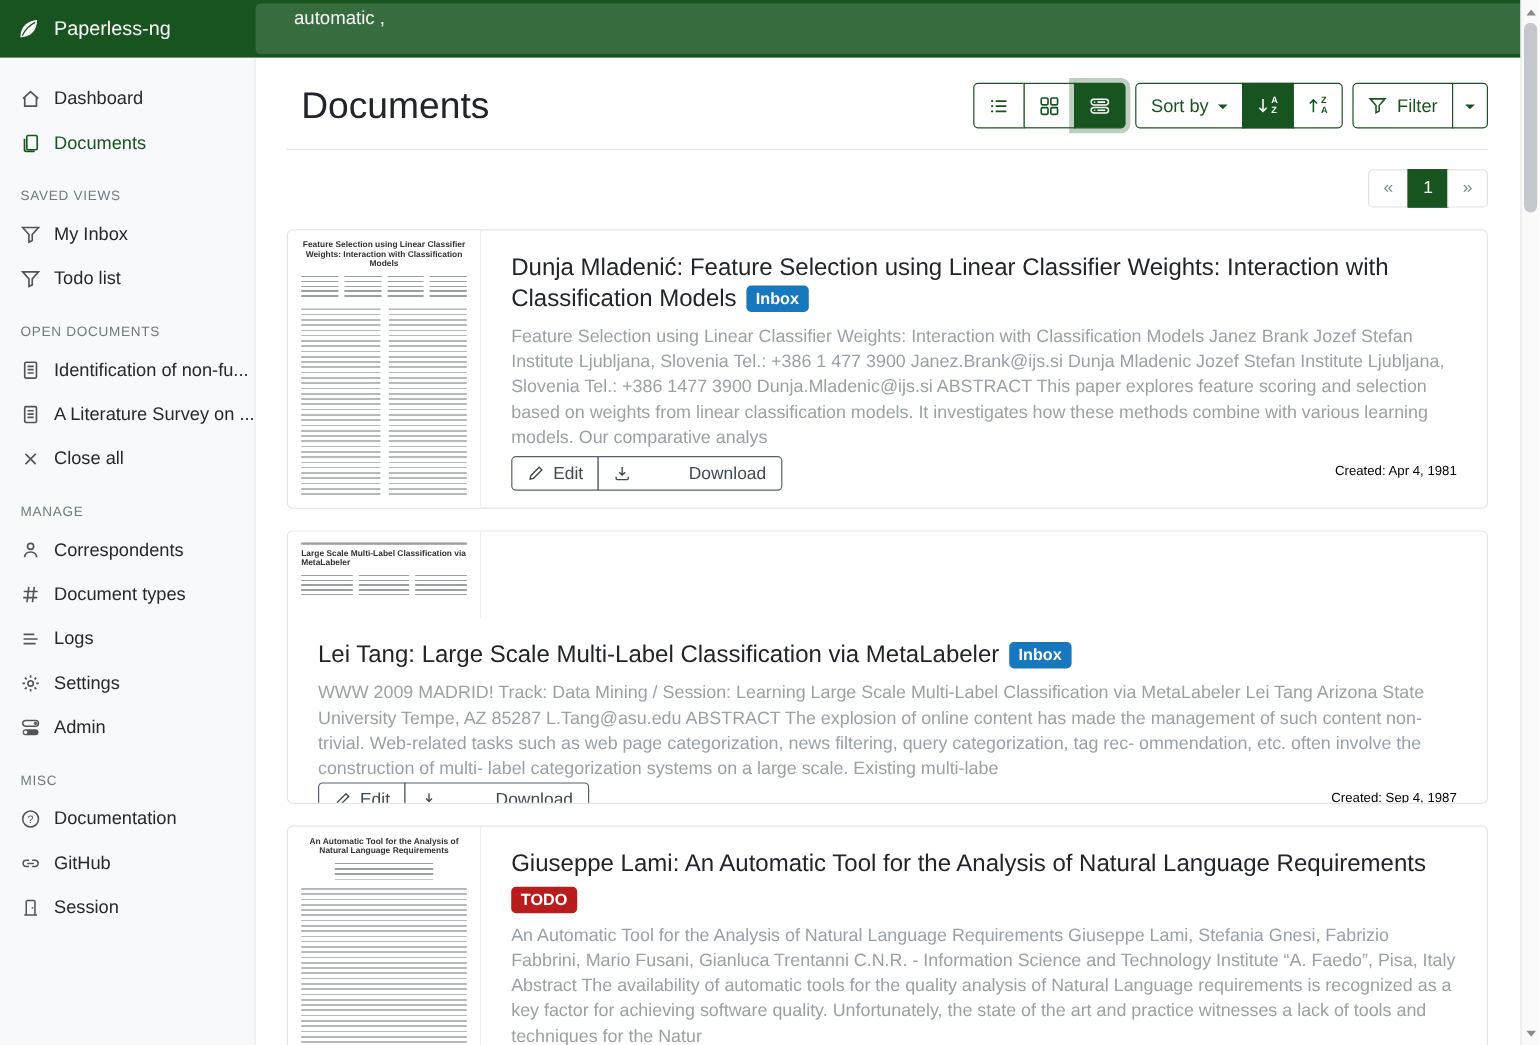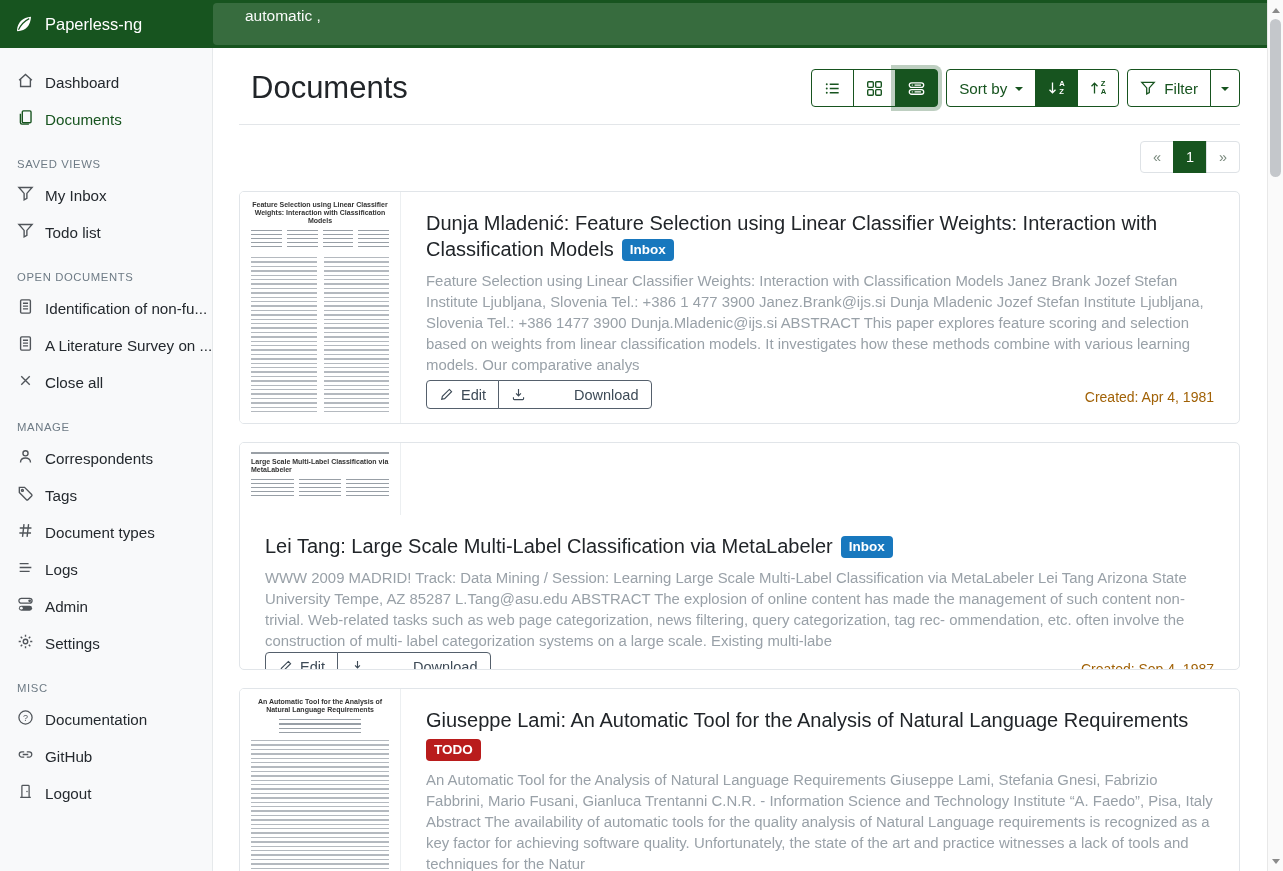--- a/index.html
+++ b/index.html
@@ -29,21 +29,21 @@
     font-family: "Liberation Sans", sans-serif;
   }
 
   
   .sidebar {
     position: absolute; left: 0; top: 48px; bottom: 0; width: 213px;
     background: #f8f9fa; border-right: 1px solid #e6e9eb;
     padding-top: 16px; overflow: hidden;
   }
   .side-item {
-    display: flex; align-items: flex-start; gap: 11px;
+    display: flex; align-items: center; gap: 11px;
     padding: 8px 10px 8px 17px; font-size: 15.2px; color: #24292e;
     cursor: pointer; white-space: nowrap; line-height: 21px;
   }
   .side-item .ic { color: #50555a; flex: none; }
   .side-item.active, .side-item.active .ic { color: #17541f; }
   .side-header {
     font-size: 11.3px; color: #6e7b85; letter-spacing: .6px;
     padding: 7px 17px; margin-top: 13px; font-weight: 400;
   }
 
@@ -102,30 +102,30 @@
   .card-body { flex: 1; min-width: 0; padding: 18px 25px 14px; display: flex; flex-direction: column; }
   .doc-title { font-size: 20px; line-height: 26px; color: #212529; font-weight: 400; cursor: pointer; }
   .badge {
     display: inline-block; font-size: 13.5px; font-weight: 700; color: #fff;
     border-radius: 4px; padding: 3px 8px 4px; line-height: 15px; cursor: pointer; vertical-align: 2px;
   }
   .badge-inbox { background: #1878be; margin-left: 8px; }
   .badge-todo  { background: #b91c1c; }
   .badge-row { margin-top: 6px; }
   .excerpt { margin-top: 9px; font-size: 14.9px; line-height: 21px; color: #99a1a8; overflow: hidden; }
-  .card-footer { margin-top: auto; display: flex; align-items: flex-end; justify-content: space-between; }
+  .card-footer { margin-top: auto; display: flex; align-items: center; justify-content: space-between; }
   .btn2 {
     height: 29px; border: 1px solid #55606c; background: #fff; color: #3d4a56;
     display: inline-flex; align-items: center; gap: 7px; font-size: 14.5px;
     padding: 0 12px; cursor: pointer;
   }
   .btn-group .btn2 + .btn2 { margin-left: -1px; gap: 48px; }
   .btn-group .btn2:first-child { border-radius: 4px 0 0 4px; }
   .btn-group .btn2:last-child { border-radius: 0 4px 4px 0; }
-  .created { font-size: 14px; color: #a16207; padding-bottom: 4px; }
+  .created { font-size: 11px; color: #000000; padding-bottom: 4px; }
 
   
   .scrollbar {
     position: absolute; right: 0; top: 0; bottom: 0; width: 16px;
     background: #fafafa; border-left: 1px solid #e8e8e8; z-index: 30;
   }
   .sb-arrow { position: absolute; left: 0; width: 100%; height: 16px; display: flex; align-items: center; justify-content: center; cursor: pointer; }
   .sb-up { top: 2px; } .sb-down { bottom: 2px; }
   .tri-up { width: 0; height: 0; border: 4px solid transparent; border-bottom: 5px solid #8a8a8a; border-top: 0; }
   .tri-down { width: 0; height: 0; border: 4px solid transparent; border-top: 5px solid #8a8a8a; border-bottom: 0; }
@@ -218,62 +218,53 @@
       <svg width="17" height="17" viewBox="0 0 16 16" stroke="currentColor" fill="none" stroke-width="1.3">
         <circle cx="8" cy="5" r="2.4"></circle>
         <path d="M3.3 13.6 c0-2.7 2.1-4.2 4.7-4.2 s4.7 1.5 4.7 4.2"></path>
       </svg>
     </span>
     <span>Correspondents</span>
   </div>
   <div class="side-item">
     <span class="ic">
       <svg width="17" height="17" viewBox="0 0 16 16" stroke="currentColor" fill="none" stroke-width="1.3">
-        <path d="M2.2 2.2 h4.9 l6.7 6.7 a1 1 0 0 1 0 1.4 l-3.5 3.5 a1 1 0 0 1 -1.4 0 L2.2 7.1 Z"></path>
-        <circle cx="5.1" cy="5.1" r="0.9"></circle>
-      </svg>
-    </span>
-    <span>Tags</span>
-  </div>
-  <div class="side-item">
-    <span class="ic">
-      <svg width="17" height="17" viewBox="0 0 16 16" stroke="currentColor" fill="none" stroke-width="1.3">
         <path d="M6.6 2 L5.2 14 M10.9 2 L9.5 14 M2.6 5.6 h11 M2.2 10.4 h11"></path>
       </svg>
     </span>
     <span>Document types</span>
   </div>
   <div class="side-item">
     <span class="ic">
       <svg width="17" height="17" viewBox="0 0 16 16" stroke="currentColor" fill="none" stroke-width="1.3">
         <path d="M2.5 4.4 h8.4 M2.5 8 h11 M2.5 11.6 h9.4"></path>
       </svg>
     </span>
     <span>Logs</span>
+  </div>
+  <div class="side-item">
+    <span class="ic">
+      <svg width="17" height="17" viewBox="0 0 16 16" stroke="currentColor" fill="none" stroke-width="1.3">
+        <circle cx="8" cy="8" r="2.1"></circle>
+        <path d="M8 1.6 v2 M8 12.4 v2 M1.6 8 h2 M12.4 8 h2 M3.5 3.5 l1.4 1.4 M11.1 11.1 l1.4 1.4 M12.5 3.5 L11.1 4.9 M4.9 11.1 L3.5 12.5"></path>
+      </svg>
+    </span>
+    <span>Settings</span>
   </div>
   <div class="side-item">
     <span class="ic">
       <svg width="17" height="17" viewBox="0 0 16 16" stroke="currentColor" fill="none" stroke-width="1.2">
         <rect x="1.8" y="2.2" width="12.4" height="4.6" rx="2.3"></rect>
         <circle cx="11.9" cy="4.5" r="1.3" fill="currentColor" stroke="none"></circle>
         <rect x="1.8" y="9.2" width="12.4" height="4.6" rx="2.3" fill="currentColor" stroke="none"></rect>
         <circle cx="4.1" cy="11.5" r="1.3" fill="#f8f9fa" stroke="none"></circle>
       </svg>
     </span>
     <span>Admin</span>
   </div>
-  <div class="side-item">
-    <span class="ic">
-      <svg width="17" height="17" viewBox="0 0 16 16" stroke="currentColor" fill="none" stroke-width="1.3">
-        <circle cx="8" cy="8" r="2.1"></circle>
-        <path d="M8 1.6 v2 M8 12.4 v2 M1.6 8 h2 M12.4 8 h2 M3.5 3.5 l1.4 1.4 M11.1 11.1 l1.4 1.4 M12.5 3.5 L11.1 4.9 M4.9 11.1 L3.5 12.5"></path>
-      </svg>
-    </span>
-    <span>Settings</span>
-  </div>
 
   <div class="side-header">MISC</div>
   <div class="side-item">
     <span class="ic">
       <svg width="17" height="17" viewBox="0 0 16 16" stroke="currentColor" fill="none" stroke-width="1.2">
         <circle cx="8" cy="8" r="6.2"></circle>
         <text x="8" y="11" text-anchor="middle" font-size="8.5" fill="currentColor" stroke="none" font-family="Liberation Sans, sans-serif">?</text>
       </svg>
     </span>
     <span>Documentation</span>
@@ -286,21 +277,21 @@
     </span>
     <span>GitHub</span>
   </div>
   <div class="side-item">
     <span class="ic">
       <svg width="17" height="17" viewBox="0 0 16 16" stroke="currentColor" fill="none" stroke-width="1.2">
         <path d="M4.6 13.6 V3 a.8 .8 0 0 1 .8 -.8 h5.2 a.8 .8 0 0 1 .8 .8 v10.6 M3 13.6 h10"></path>
         <circle cx="9.4" cy="8" r="0.7" fill="currentColor" stroke="none"></circle>
       </svg>
     </span>
-    <span>Logout</span>
+    <span>Session</span>
   </div>
 </div>
 
 <div class="main">
   <div class="head-row">
     <div class="page-title">Documents</div>
     <div class="toolbar">
       <div class="btn-group">
         <div class="btn">
           <span>

